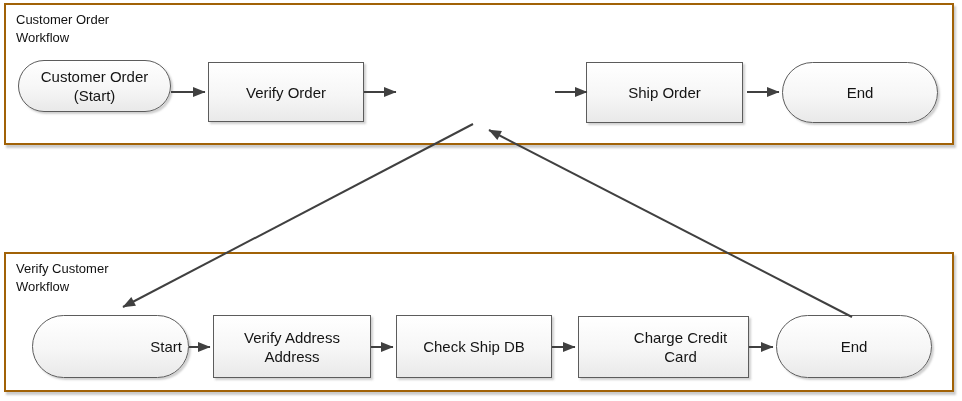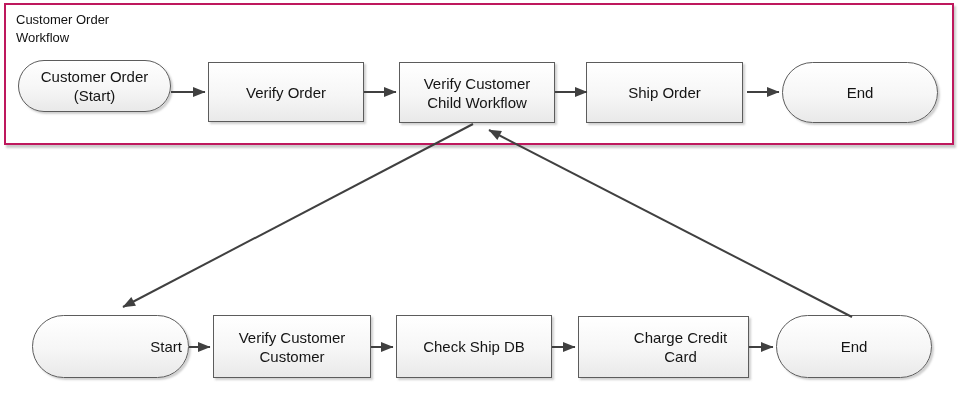--- a/index.html
+++ b/index.html
@@ -2,21 +2,21 @@
 <html><head>
 <meta charset="utf-8">
 <style>
   html,body { margin:0; padding:0; background:#ffffff; }
   .canvas {
     position:relative; width:962px; height:401px; background:#ffffff;
     font-family:"Liberation Sans", sans-serif; overflow:hidden;
   }
   .lane {
     position:absolute; left:4px; width:950px; box-sizing:border-box;
-    background:#ffffff; border:2px solid #be185d;
+    background:#ffffff; border:2px solid #a16207;
     box-shadow:2px 3px 2px rgba(140,140,140,0.45);
   }
   .lane-top    { top:3px;   height:142px; }
   .lane-bottom { top:252px; height:140px; }
   .lane-label {
     position:absolute; top:6px; left:10px; width:125px;
     font-size:13px; line-height:17.5px; color:#111111;
   }
   .node {
     position:absolute; box-sizing:border-box; display:flex;
@@ -45,42 +45,42 @@
   svg .edge { stroke:#404040; stroke-width:2; fill:none; }
 </style>
 </head>
 <body>
 
 <div class="canvas">
 
   <div class="lane lane-top">
     <div class="lane-label">Customer Order Workflow</div>
   </div>
+  <div class="lane lane-bottom">
+    <div class="lane-label">Verify Customer Workflow</div>
+  </div>
 
   <div class="node terminator" id="n-customer-order-start">
     <span>Customer Order (Start)</span>
   </div>
   <div class="node" id="n-verify-order">
     <span>Verify Order</span>
-  </div>
-  <div class="node" id="n-child-workflow">
-    <span>Verify Customer Child Workflow</span>
   </div>
   <div class="node" id="n-ship-order">
     <span>Ship Order</span>
   </div>
   <div class="node terminator" id="n-end-top">
     <span>End</span>
   </div>
 
   <div class="node terminator" id="n-start-bottom">
     <span>Start</span>
   </div>
   <div class="node" id="n-verify-address">
-    <span>Verify Customer Customer</span>
+    <span>Verify Address Address</span>
   </div>
   <div class="node" id="n-check-fraud">
     <span>Check Ship DB</span>
   </div>
   <div class="node" id="n-charge-card">
     <span>Charge Credit Card</span>
   </div>
   <div class="node terminator" id="n-end-bottom">
     <span>End</span>
   </div>

